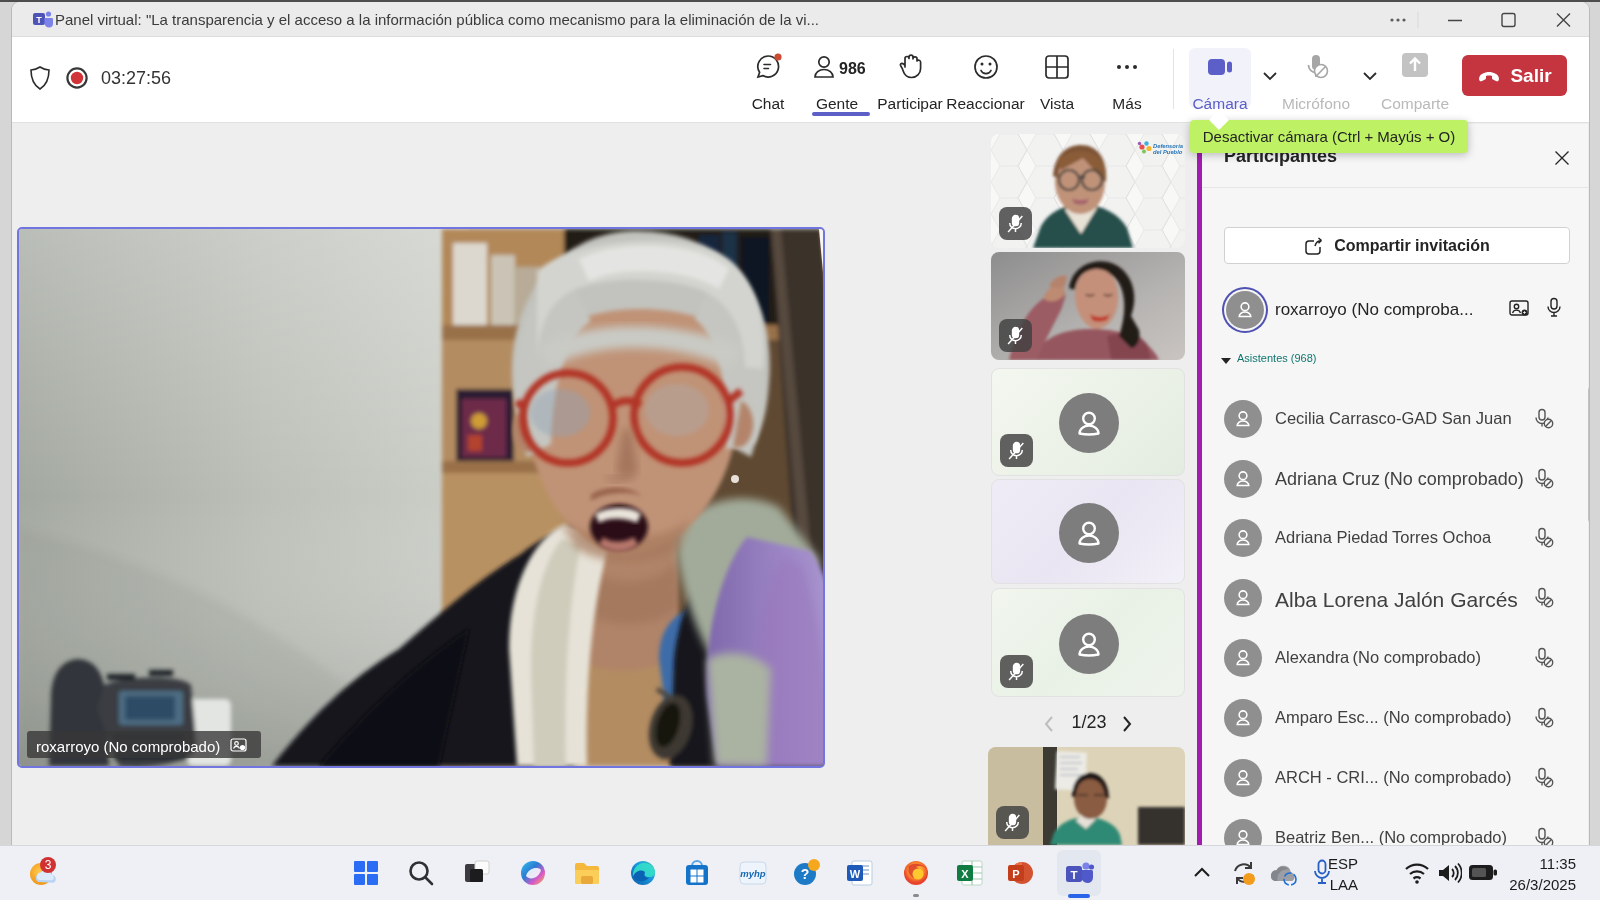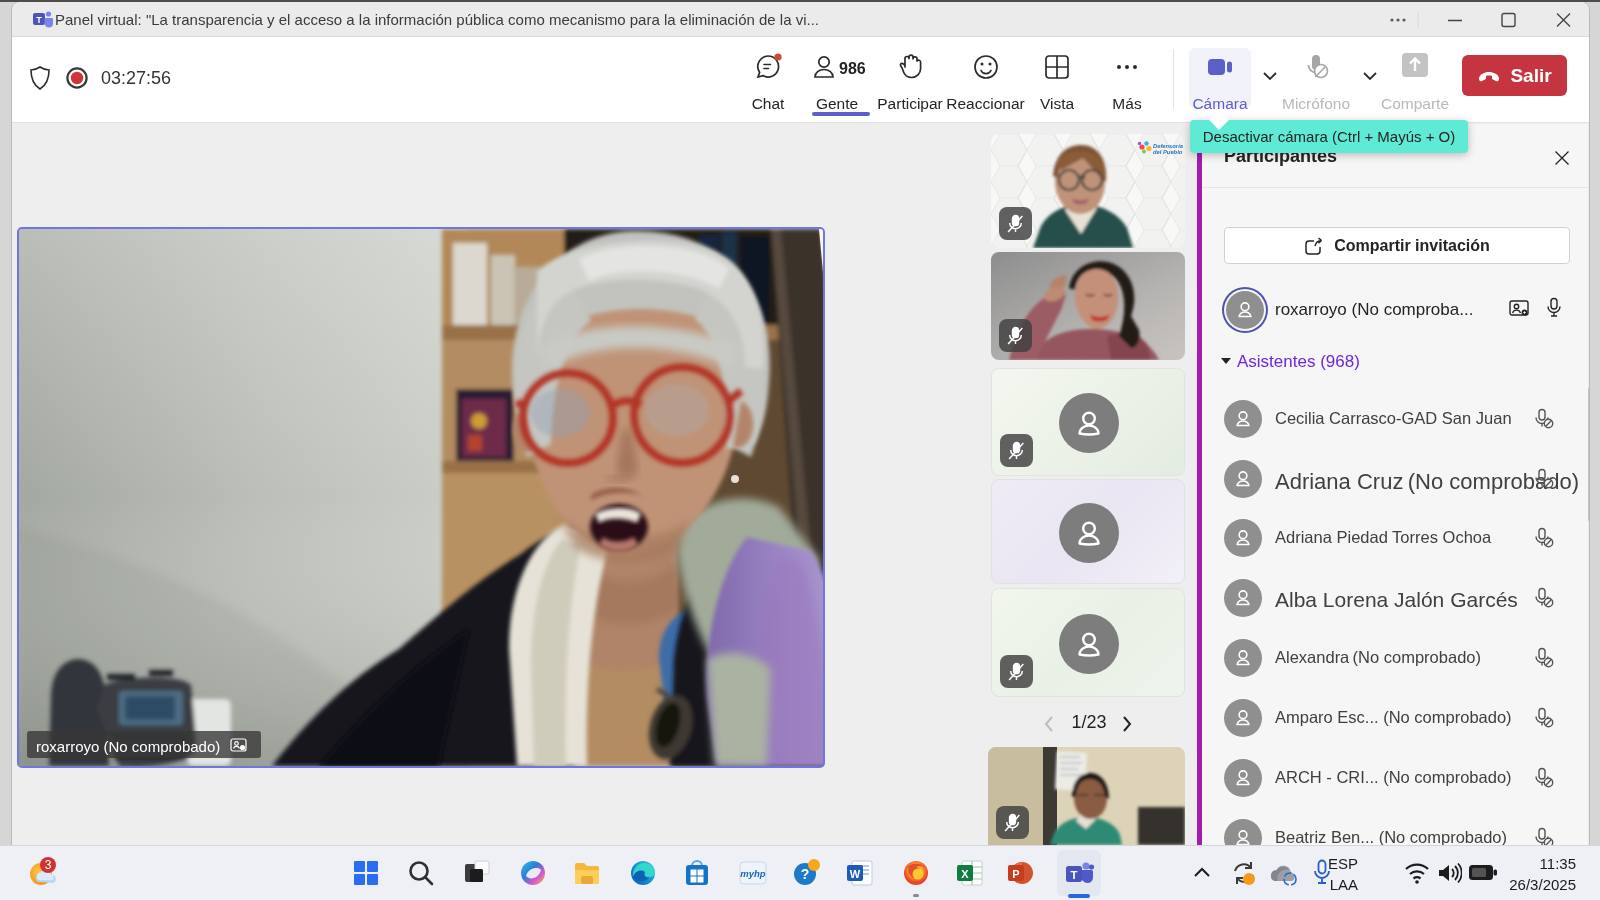--- a/index.html
+++ b/index.html
@@ -7,21 +7,21 @@
 #page{position:relative;width:1600px;height:900px;background:#d6d6d6;font-family:"Liberation Sans",sans-serif;overflow:hidden}
 .abs{position:absolute}
 #window{position:absolute;left:12px;top:2px;width:1577px;height:843px;background:#eeeeee;border-radius:8px 8px 0 0;box-shadow:0 0 0 1px #b9b9b9;overflow:hidden}
 #titlebar{position:absolute;left:0;top:0;width:100%;height:35px;background:#ebebeb;border-bottom:1px solid #dcdcdc}
 #titletext{position:absolute;left:43px;top:9px;font-size:15px;color:#3b3b3b;white-space:nowrap}
 #toolbar{position:absolute;left:0;top:35px;width:100%;height:86px;background:#ffffff;border-bottom:1px solid #e1e1e1}
 .tbtn{position:absolute;top:8px;width:64px;height:70px;text-align:center;color:#242424}
 .tbtn .lbl{position:absolute;width:100%;left:0;top:50px;font-size:15.5px;white-space:nowrap}
 .glabel{color:#b9b9b9}
 #content{position:absolute;left:0;top:122px;width:100%;height:721px;background:#eeeeee}
-#tooltip{position:absolute;left:1190px;top:120px;width:278px;height:33px;background:#5eead4;border-radius:4px;box-shadow:0 2px 8px rgba(0,0,0,.25);z-index:50;font-size:15px;color:#242424;text-align:center;line-height:33px;white-space:nowrap}
+#tooltip{position:absolute;left:1190px;top:120px;width:278px;height:33px;background:#bef264;border-radius:4px;box-shadow:0 2px 8px rgba(0,0,0,.25);z-index:50;font-size:15px;color:#242424;text-align:center;line-height:33px;white-space:nowrap}
 #tooltip:before{content:"";position:absolute;left:22px;top:-7px;width:14px;height:14px;background:#fff;transform:rotate(45deg)}
 #taskbar{position:absolute;left:0;top:845px;width:1600px;height:55px;background:#eef0f5;border-top:1px solid #d5d7dc}
 .ticon{position:absolute;top:12px;width:30px;height:30px}
 .avatar{border-radius:50%;background:#8f8f8f;display:flex;align-items:center;justify-content:center}
 </style>
 </head>
 <body>
 <div id="page">
 <div class="abs" style="left:0;top:0;width:1600px;height:2px;background:#4d4d4d;z-index:60"></div>
 
@@ -498,21 +498,21 @@
       <svg class="abs" style="left:344px;top:173px" width="16" height="22" viewBox="0 0 16 22">
             <g fill="none" stroke="#242424" stroke-width="1.4">
               <rect x="5" y="1.5" width="6" height="10.5" rx="3"></rect>
               <path d="M2 9.5 a6 6 0 0 0 12 0 M8 15.5 V19 M5 19 h6"></path>
             </g>
           </svg>
 
       <svg class="abs" style="left:18px;top:232px" width="12" height="10" viewBox="0 0 12 10">
             <path d="M1 2 L6 8 L11 2 Z" fill="#242424"></path>
           </svg>
-      <div class="abs" style="left:35px;top:228px;font-size:17px;color:#6d28d9">Asistentes (968)</div>
+      <div class="abs" style="left:35px;top:228px;font-size:11px;color:#0f766e">Asistentes (968)</div>
 
       <div class="abs" style="left:22px;top:276px;width:38px;height:38px;border-radius:50%;background:#8f8f8f;display:flex;align-items:center;justify-content:center">
         <svg width="22" height="22" viewBox="0 0 34 34">
               <circle cx="17" cy="12" r="6" fill="none" stroke="#fff" stroke-width="2.4"></circle>
               <path d="M8 27 a9 7 0 0 1 18 0 z" fill="none" stroke="#fff" stroke-width="2.4"></path>
             </svg>
       </div>
       <div class="abs" style="left:73px;top:285px;font-size:16.5px;color:#404040;white-space:nowrap">Cecilia Carrasco-GAD San Juan</div>
       <svg class="abs" style="left:332px;top:284px" width="22" height="23" viewBox="0 0 22 23">
             <g fill="none" stroke="#555" stroke-width="1.4">
@@ -521,21 +521,21 @@
               <circle cx="14.5" cy="15.5" r="4.2" fill="#f6f6f6"></circle>
               <line x1="11.6" y1="18.4" x2="17.4" y2="12.6"></line>
             </g>
           </svg>
       <div class="abs" style="left:22px;top:336px;width:38px;height:38px;border-radius:50%;background:#8f8f8f;display:flex;align-items:center;justify-content:center">
         <svg width="22" height="22" viewBox="0 0 34 34">
               <circle cx="17" cy="12" r="6" fill="none" stroke="#fff" stroke-width="2.4"></circle>
               <path d="M8 27 a9 7 0 0 1 18 0 z" fill="none" stroke="#fff" stroke-width="2.4"></path>
             </svg>
       </div>
-      <div class="abs" style="left:73px;top:345px;font-size:22px;color:#404040;white-space:nowrap">Adriana Cruz (No comprobado)</div>
+      <div class="abs" style="left:73px;top:345px;font-size:18px;color:#404040;white-space:nowrap">Adriana Cruz (No comprobado)</div>
       <svg class="abs" style="left:332px;top:344px" width="22" height="23" viewBox="0 0 22 23">
             <g fill="none" stroke="#555" stroke-width="1.4">
               <rect x="5" y="1.5" width="6" height="10.5" rx="3"></rect>
               <path d="M2 9.5 a6 6 0 0 0 12 0 M8 15.5 V18.5"></path>
               <circle cx="14.5" cy="15.5" r="4.2" fill="#f6f6f6"></circle>
               <line x1="11.6" y1="18.4" x2="17.4" y2="12.6"></line>
             </g>
           </svg>
       <div class="abs" style="left:22px;top:395px;width:38px;height:38px;border-radius:50%;background:#8f8f8f;display:flex;align-items:center;justify-content:center">
         <svg width="22" height="22" viewBox="0 0 34 34">

